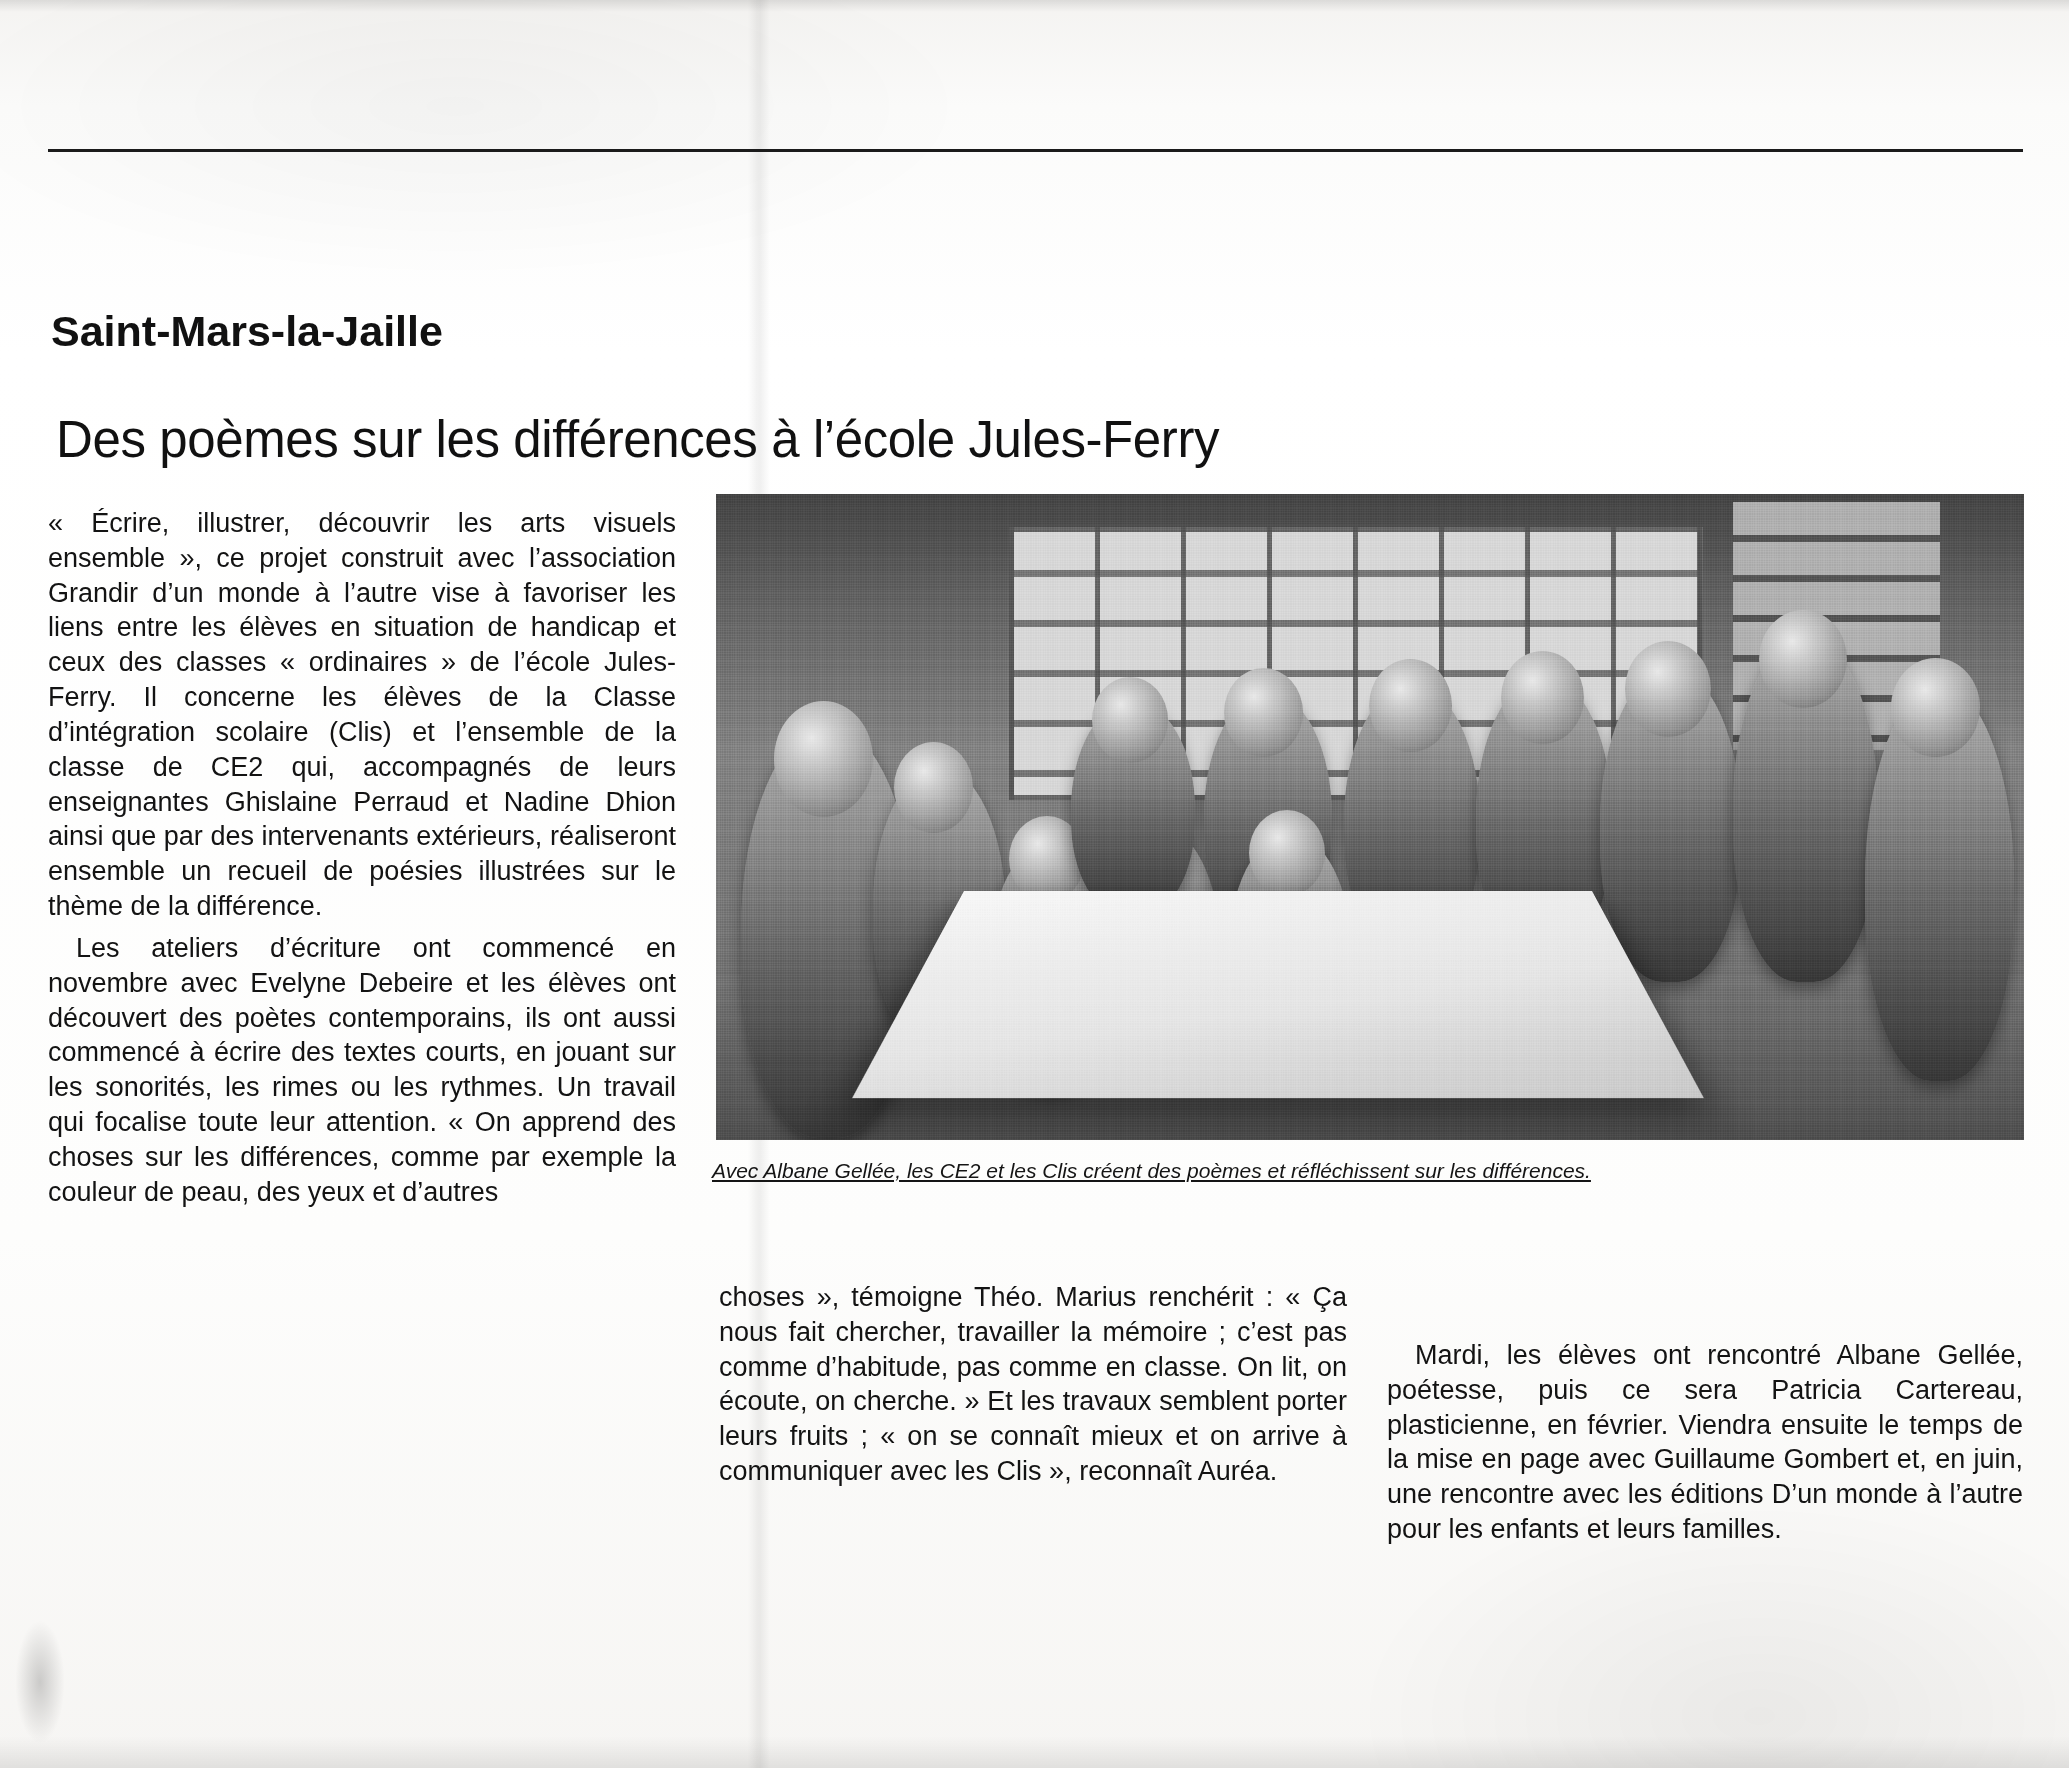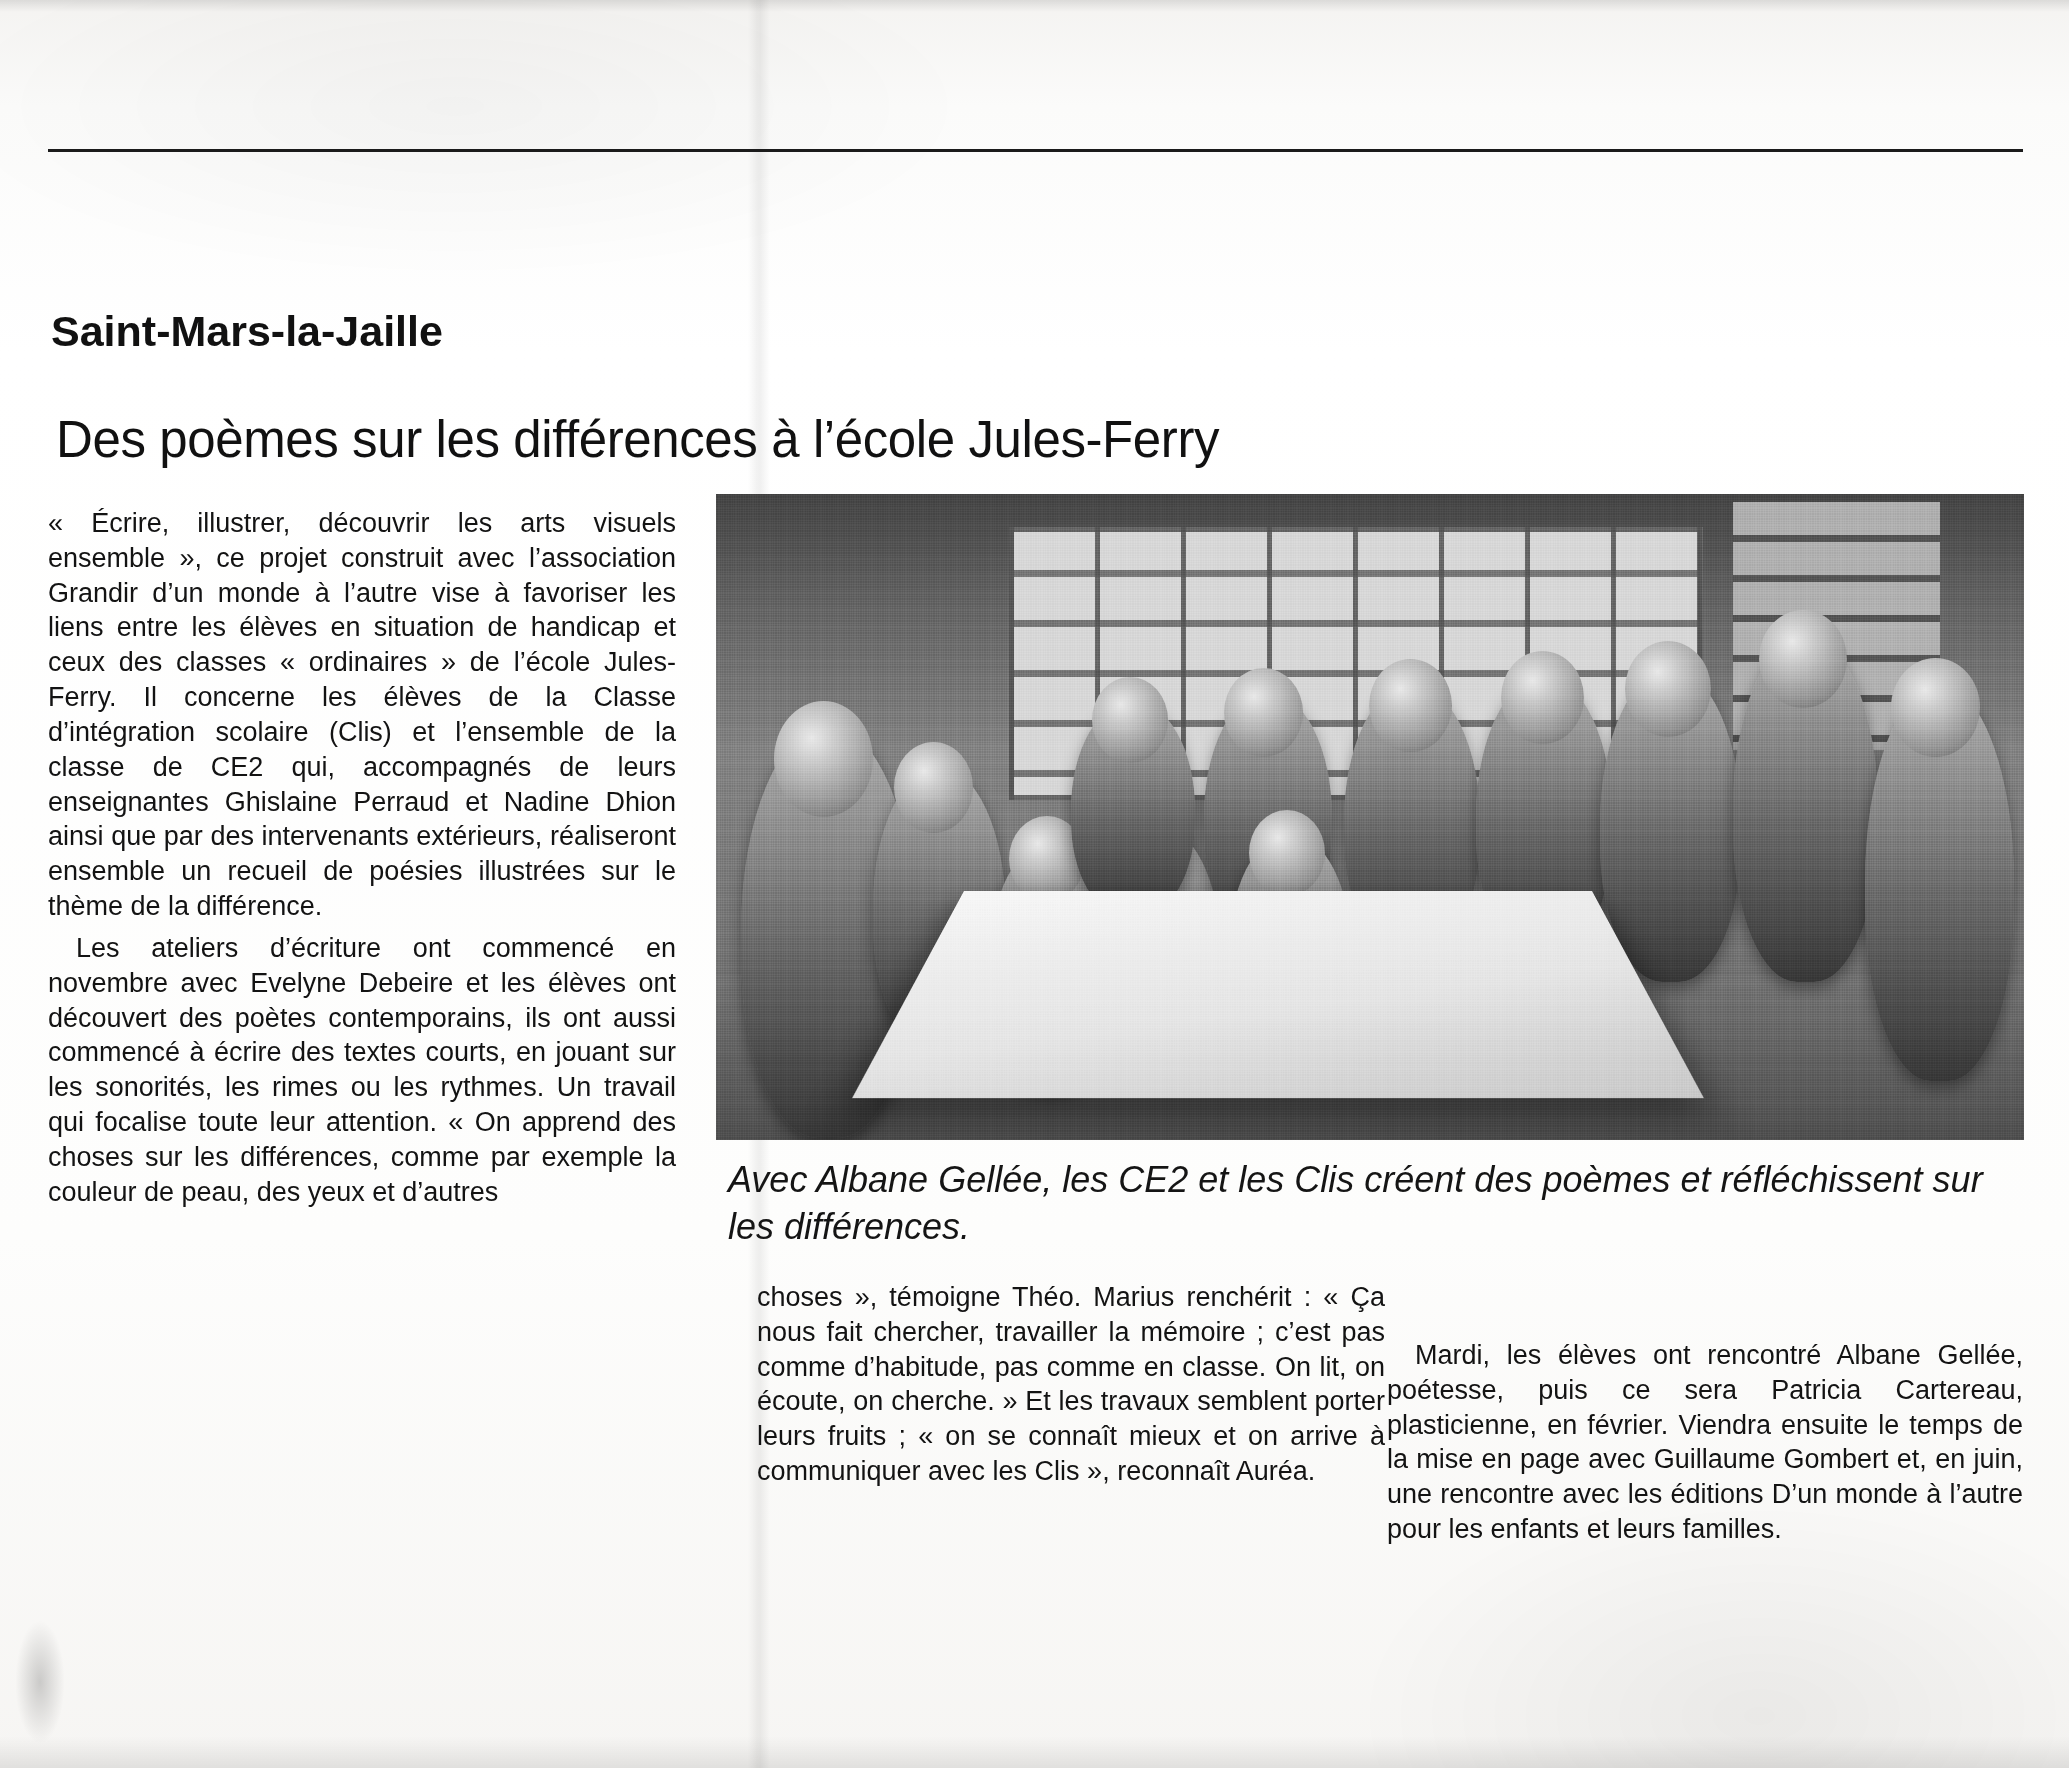--- a/index.html
+++ b/index.html
@@ -109,21 +109,21 @@
   .col p { margin: 0; text-indent: 28px; }
   .col p + p { margin-top: 7px; }
   .col .noindent { text-indent: 0; }
 
   #col-left {
     left: 48px;
     top: 506px;
     width: 628px;
   }
   #col-mid-lower {
-    left: 757px;
+    left: 719px;
     top: 1280px;
     width: 628px;
   }
   #col-right-lower {
     left: 1387px;
     top: 1338px;
     width: 636px;
   }
 
   
@@ -194,27 +194,28 @@
   .photo-grain {
     position: absolute; inset: 0;
     background-image:
       repeating-linear-gradient(0deg, rgba(255,255,255,0.06) 0 0.8px, rgba(0,0,0,0.06) 0.8px 1.7px),
       repeating-linear-gradient(90deg, rgba(255,255,255,0.05) 0 0.8px, rgba(0,0,0,0.05) 0.8px 1.7px);
     mix-blend-mode: overlay;
     opacity: .7;
   }
   .caption {
     position: absolute;
-    left: 728px;
+    left: 712px;
     top: 1157px;
     width: 1306px;
-    font-size: 36px;
+    font-size: 21px;
     line-height: 1.3;
     font-style: italic;
     color: #151515;
+    text-decoration: underline;
   }
 
   .scan-edge-top {
     position: absolute; left: 0; top: 0; width: 100%; height: 11.6px;
     background: linear-gradient(180deg, rgba(0,0,0,0.10), rgba(0,0,0,0));
     pointer-events: none;
   }
   .scan-edge-bottom {
     position: absolute; left: 0; bottom: 0; width: 100%; height: 33px;
     background: linear-gradient(0deg, rgba(0,0,0,0.09), rgba(0,0,0,0));

